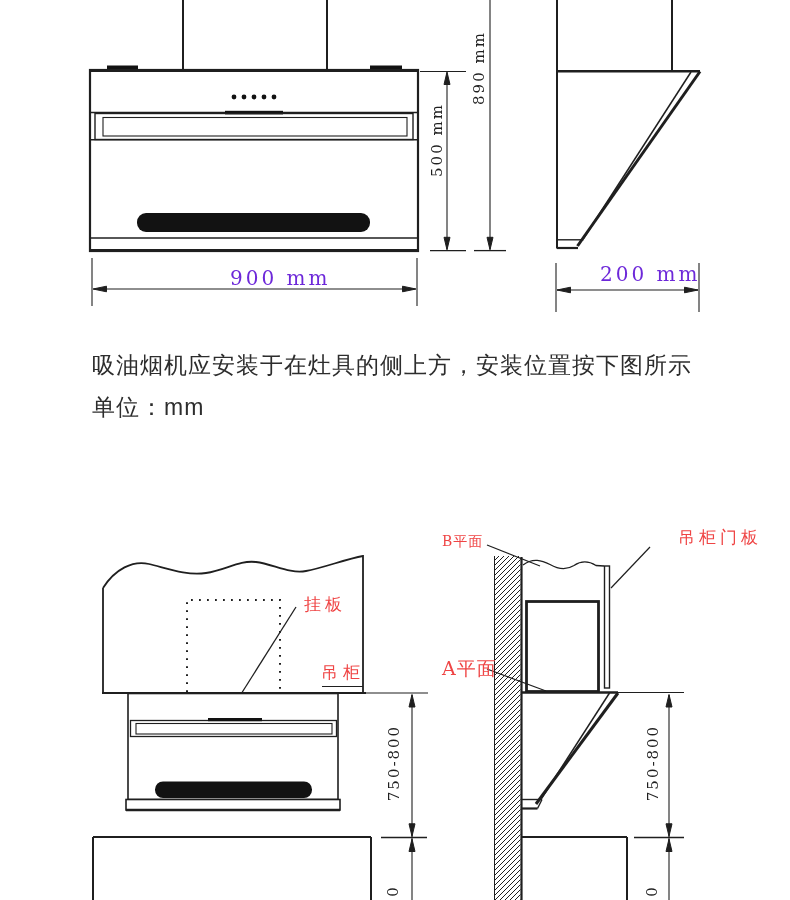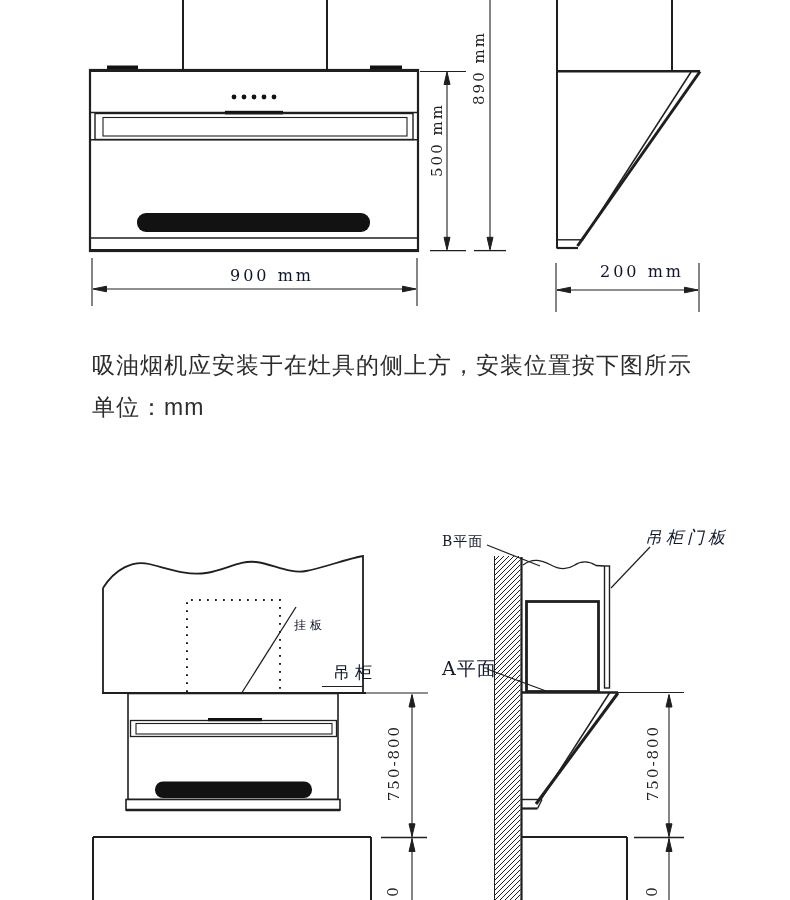--- a/index.html
+++ b/index.html
@@ -3,24 +3,24 @@
 <meta charset="utf-8">
 <style>
   html,body{margin:0;padding:0;background:#fff;}
   .canvas{
     position:relative;width:790px;height:900px;background:#ffffff;
     overflow:hidden;font-family:"Liberation Sans",sans-serif;
   }
   .art{position:absolute;left:0;top:0;}
   .txt{position:absolute;color:#1f1f1f;white-space:nowrap;}
   .para{font-family:"Liberation Sans",sans-serif;font-size:23px;color:#2d2d2d;letter-spacing:1px;}
-  .dim{font-family:"DejaVu Serif",serif;font-size:16px;color:#0f172a;letter-spacing:3px;text-align:left;}
+  .dim{font-family:"DejaVu Serif",serif;font-size:20px;color:#6d28d9;letter-spacing:3px;text-align:center;}
   .dim-rot{font-family:"DejaVu Serif",serif;font-size:15px;color:#1f1f1f;letter-spacing:2px;
     text-align:center;transform:rotate(-90deg);}
-  .cnlabel{font-family:"DejaVu Serif",serif;color:#0f172a;}
+  .cnlabel{font-family:"DejaVu Serif",serif;color:#ef4444;}
 </style>
 </head>
 <body>
 
 <div class="canvas">
 
   <svg class="art" width="790" height="900" viewBox="0 0 790 900">
     <defs>
       <pattern id="hatch" width="5" height="5" patternUnits="userSpaceOnUse">
         <path d="M0,5 L5,0" stroke="#1f1f1f" stroke-width="1" fill="none"></path>
@@ -188,29 +188,29 @@
 
   <div class="txt dim-rot" style="left:437px;top:60px;width:84px;height:16px;line-height:16px;">890 mm</div>
 
   <div class="txt dim" style="left:230px;top:266px;width:92px;">900 mm</div>
 
   <div class="txt dim" style="left:600px;top:262px;width:95px;">200 mm</div>
 
   <div class="txt para" style="left:92px;top:392px;">单位：mm</div>
   <div class="txt para" style="left:92px;top:350px;">吸油烟机应安装于在灶具的侧上方，安装位置按下图所示</div>
 
-  <div class="txt cnlabel" style="left:294px;top:593px;font-size:12px;letter-spacing:4px;margin-top:24px;">挂板</div>
-
-  <div class="txt cnlabel" style="left:333px;top:661px;font-size:17px;letter-spacing:5px;">吊柜</div>
+  <div class="txt cnlabel" style="left:304px;top:593px;font-size:17px;letter-spacing:4px;">挂板</div>
+
+  <div class="txt cnlabel" style="left:321px;top:661px;font-size:17px;letter-spacing:5px;">吊柜</div>
 
   <div class="txt cnlabel" style="left:442px;top:533px;font-size:14px;letter-spacing:1px;">B平面</div>
 
   <div class="txt cnlabel" style="left:442px;top:656px;font-size:19px;letter-spacing:1px;">A平面</div>
 
-  <div class="txt cnlabel" style="left:645px;top:526px;font-size:17px;letter-spacing:4px;font-style:italic;">吊柜门板</div>
+  <div class="txt cnlabel" style="left:678px;top:526px;font-size:17px;letter-spacing:4px;">吊柜门板</div>
 
   <div class="txt dim-rot" style="left:339px;top:755px;width:110px;height:16px;line-height:16px;">750-800</div>
 
   <div class="txt dim-rot" style="left:598px;top:755px;width:110px;height:16px;line-height:16px;">750-800</div>
 
   <div class="txt dim-rot" style="left:385px;top:884px;width:16px;height:16px;line-height:16px;letter-spacing:0;">0</div>
 
   <div class="txt dim-rot" style="left:644px;top:884px;width:16px;height:16px;line-height:16px;letter-spacing:0;">0</div>
 
 </div>

